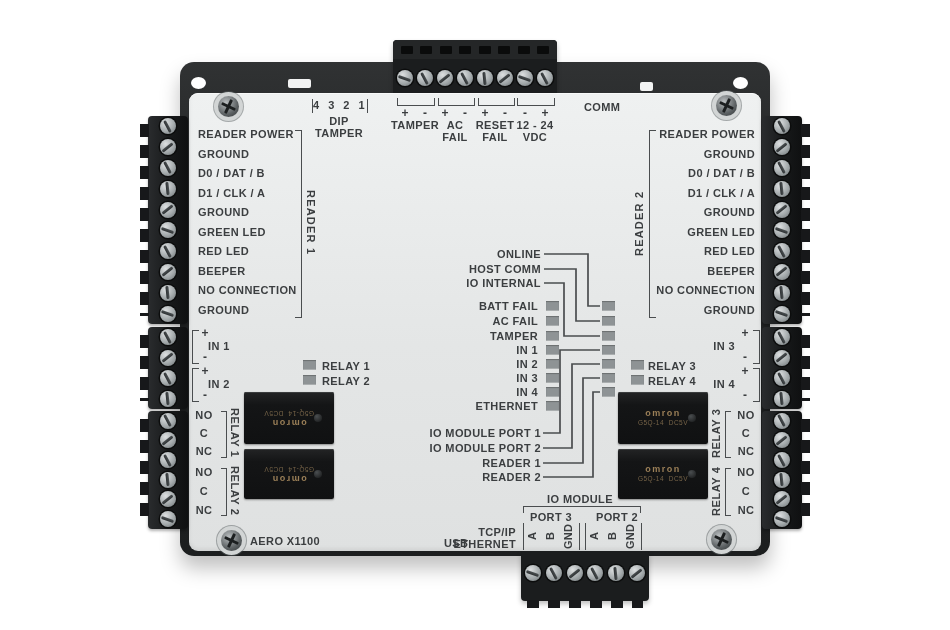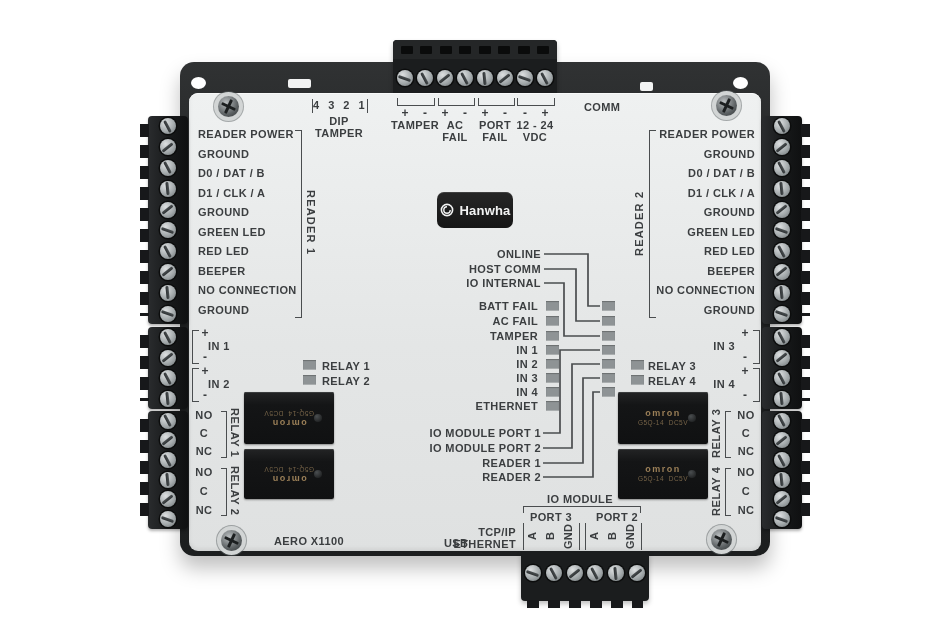--- a/index.html
+++ b/index.html
@@ -216,21 +216,21 @@
   <div class="sign" style="left:418px;top:107px;">-</div>
   <div class="sign" style="left:438px;top:107px;">+</div>
   <div class="sign" style="left:458px;top:107px;">-</div>
   <div class="sign" style="left:478px;top:107px;">+</div>
   <div class="sign" style="left:498px;top:107px;">-</div>
   <div class="sign" style="left:518px;top:107px;">-</div>
   <div class="sign" style="left:538px;top:107px;">+</div>
   <div class="t tc" style="left:385px;top:119px;width:60px;">TAMPER</div>
   <div class="t tc" style="left:435px;top:119px;width:40px;">AC</div>
   <div class="t tc" style="left:435px;top:131px;width:40px;">FAIL</div>
-  <div class="t tc" style="left:470px;top:119px;width:50px;">PORT</div>
+  <div class="t tc" style="left:470px;top:119px;width:50px;">RESET</div>
   <div class="t tc" style="left:470px;top:131px;width:50px;">FAIL</div>
   <div class="t tc" style="left:508px;top:119px;width:54px;">12 - 24</div>
   <div class="t tc" style="left:508px;top:131px;width:54px;">VDC</div>
 
   <div class="pin-col" style="left:198px;top:128px;width:110px;height:188px;">
     <div>READER POWER</div>
     <div>GROUND</div>
     <div>D0 / DAT / B</div>
     <div>D1 / CLK / A</div>
     <div>GROUND</div>
@@ -384,39 +384,32 @@
   <div class="led" style="left:602px;top:345px;"></div>
   <div class="led" style="left:602px;top:359px;"></div>
   <div class="led" style="left:602px;top:373px;"></div>
   <div class="led" style="left:602px;top:387px;"></div>
 
   <div class="t tr" style="left:405px;top:427px;width:136px;">IO MODULE PORT 1</div>
   <div class="t tr" style="left:405px;top:442px;width:136px;">IO MODULE PORT 2</div>
   <div class="t tr" style="left:405px;top:457px;width:136px;">READER 1</div>
   <div class="t tr" style="left:405px;top:471px;width:136px;">READER 2</div>
 
-  <div class="logo">
-    <svg width="16" height="16" viewBox="0 0 16 16">
-      <circle cx="8" cy="8" r="5.6" fill="none" stroke="#f2f3f3" stroke-width="1.6"></circle>
-      <path d="M8,4.8 a3.2,3.2 0 1 0 3.2,3.2" fill="none" stroke="#f2f3f3" stroke-width="1.4"></path>
-    </svg>
-    <span>Hanwha</span>
-  </div>
 
   <div class="t tc" style="left:530px;top:493px;width:100px;">IO MODULE</div>
   <div class="brk brk-down" style="left:523px;top:506px;width:116px;height:6px;"></div>
   <div class="t tc" style="left:524px;top:511px;width:54px;">PORT 3</div>
   <div class="t tc" style="left:590px;top:511px;width:54px;">PORT 2</div>
   <div class="brk brk-sides" style="left:523px;top:523px;width:55px;height:27px;"></div>
   <div class="brk brk-sides" style="left:585px;top:523px;width:55px;height:27px;"></div>
   <div class="vert vflip small" style="left:526px;top:522px;width:12px;height:28px;letter-spacing:.3px;">A</div>
   <div class="vert vflip small" style="left:544px;top:522px;width:12px;height:28px;letter-spacing:.3px;">B</div>
   <div class="vert vflip small" style="left:562px;top:522px;width:12px;height:28px;letter-spacing:.3px;">GND</div>
   <div class="vert vflip small" style="left:588px;top:522px;width:12px;height:28px;letter-spacing:.3px;">A</div>
   <div class="vert vflip small" style="left:606px;top:522px;width:12px;height:28px;letter-spacing:.3px;">B</div>
   <div class="vert vflip small" style="left:624px;top:522px;width:12px;height:28px;letter-spacing:.3px;">GND</div>
 
-  <div class="t" style="left:250px;top:535px;margin-left:24px;">AERO X1100</div>
+  <div class="t" style="left:250px;top:535px;">AERO X1100</div>
   <div class="t" style="left:396px;top:537px;padding-left:48px;">USB</div>
   <div class="t tr" style="left:440px;top:526px;width:76px;">TCP/IP</div>
   <div class="t tr" style="left:440px;top:538px;width:76px;">ETHERNET</div>
 
 </div>
 
 </body></html>

